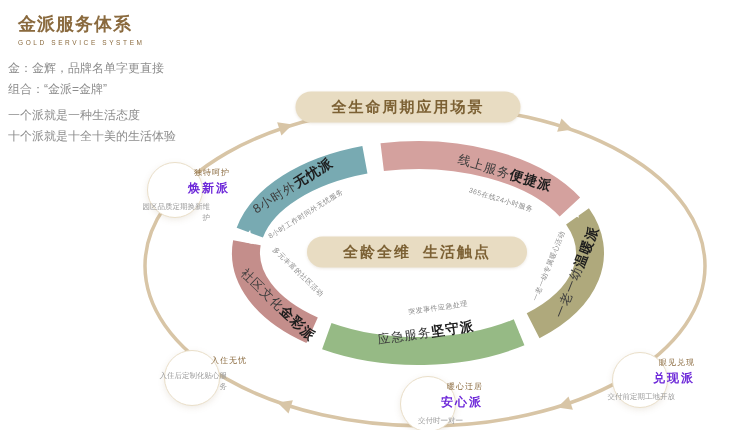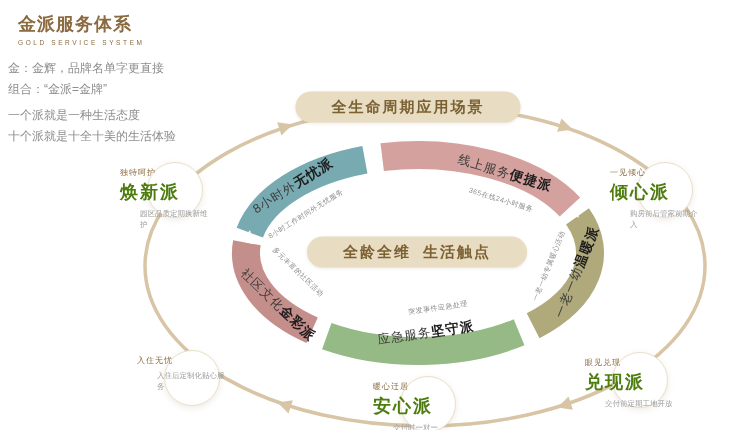--- a/index.html
+++ b/index.html
@@ -24,26 +24,26 @@
   .arc-label .al-bold { font-size:13.5px; font-weight:700; color:#1d1d1d; }
   .arc-sub { position:absolute; white-space:nowrap; font-size:7px; color:#8b8b8b; letter-spacing:0.5px; }
 
   
   .pill { position:absolute; transform:translate(-50%,-50%); background:#e8dcc2; color:#7c6134;
           font-weight:700; font-size:15px; letter-spacing:2px; padding:6px 36px; border-radius:18px;
           white-space:nowrap; box-shadow:0 1px 3px rgba(150,120,80,.18); }
   .pill .pill-gap { display:inline-block; width:12px; }
 
   
-  .node { position:absolute; width:110px; text-align:left; }
+  .node { position:absolute; width:110px; text-align:right; }
   .node-circle { position:absolute; left:50%; top:0; transform:translateX(-50%); width:56px; height:56px;
                  border-radius:50%; background:#ffffff; border:1px solid #ead e; border:1px solid #eadfc9;
                  box-shadow:0 2px 6px rgba(150,120,80,.15); }
   .node-tagline { position:relative; padding-top:5px; font-size:8px; color:#8a6a3e; letter-spacing:1px; }
-  .node-name { position:relative; margin-top:2px; font-size:18px; font-weight:700; color:#4d7c0f; letter-spacing:2px; }
+  .node-name { position:relative; margin-top:2px; font-size:12px; font-weight:700; color:#6d28d9; letter-spacing:2px; }
   .node-desc { position:relative; margin-top:5px; font-size:7.5px; color:#9b9b9b; line-height:1.4; padding:0 20px; }
 </style>
 </head>
 <body>
 
 <div class="canvas">
 
   <div class="logo">
     <div class="logo-title">金派服务体系</div>
     <div class="logo-subtitle">GOLD SERVICE SYSTEM</div>
@@ -110,26 +110,20 @@
     <span>全龄全维</span><span class="pill-gap"></span><span>生活触点</span>
   </div>
 
   <div class="node" style="left:120px; top:162px;">
     <div class="node-circle"></div>
     <div class="node-tagline">独特呵护</div>
     <div class="node-name">焕新派</div>
     <div class="node-desc">园区品质定期换新维护</div>
   </div>
 
-  <div class="node" style="left:610px; top:162px;">
-    <div class="node-circle"></div>
-    <div class="node-tagline">一见倾心</div>
-    <div class="node-name">倾心派</div>
-    <div class="node-desc">购房前后管家前期介入</div>
-  </div>
 
   <div class="node" style="left:137px; top:350px;">
     <div class="node-circle"></div>
     <div class="node-tagline">入住无忧</div>
     <div class="node-desc">入住后定制化贴心服务</div>
   </div>
 
   <div class="node" style="left:373px; top:376px;">
     <div class="node-circle"></div>
     <div class="node-tagline">暖心迁居</div>

